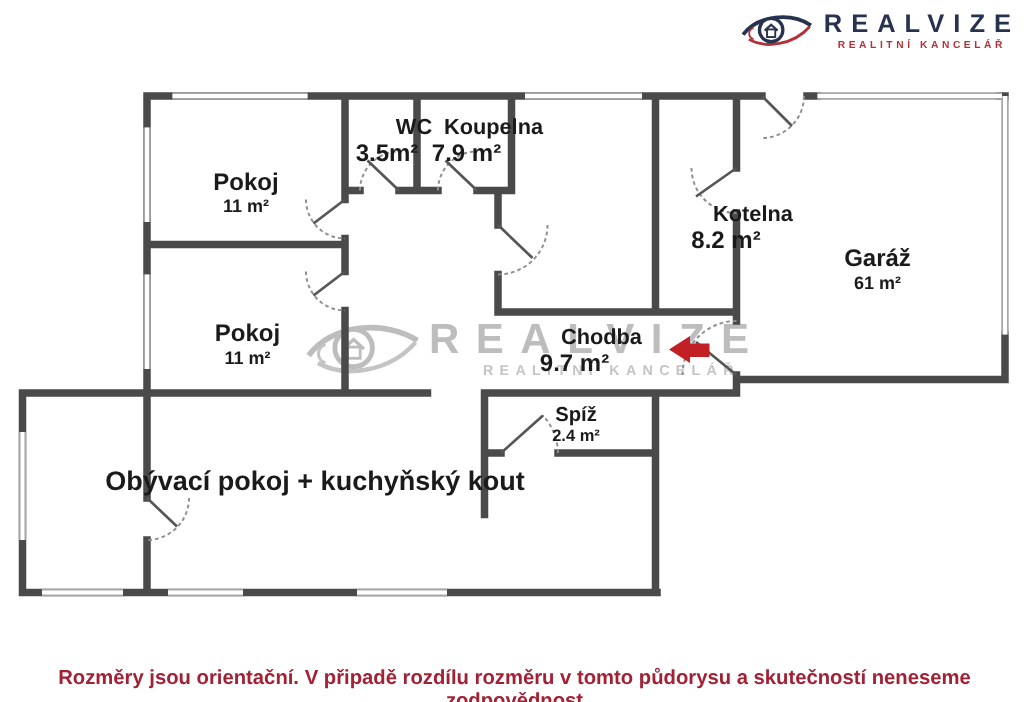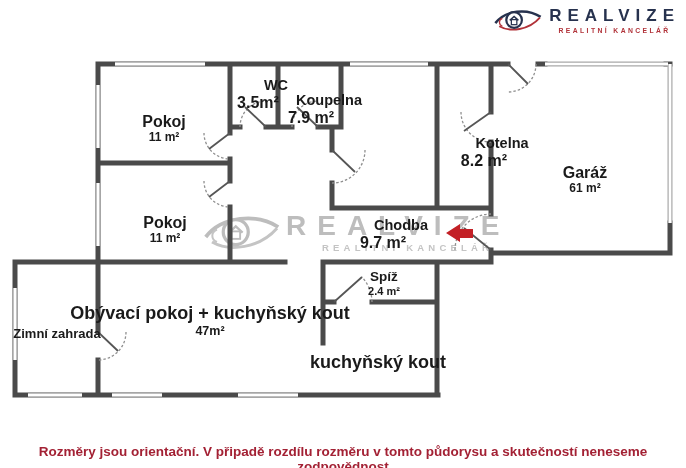--- a/index.html
+++ b/index.html
@@ -123,21 +123,21 @@
   </svg>
 
   <div class="rlabel lg" style="left:164px;top:115px;">
     <span class="rname">Pokoj</span>
     <span class="rarea">11 m²</span>
   </div>
   <div class="rlabel md" style="left:258px;top:95px;">
     <span class="rname">WC</span>
     <span class="rarea">3.5m²</span>
   </div>
-  <div class="rlabel md" style="left:311px;top:110px;">
+  <div class="rlabel md" style="left:311px;top:95px;">
     <span class="rname">Koupelna</span>
     <span class="rarea">7.9 m²</span>
   </div>
   <div class="rlabel md" style="left:484px;top:153px;">
     <span class="rname">Kotelna</span>
     <span class="rarea">8.2 m²</span>
   </div>
   <div class="rlabel lg" style="left:585px;top:166px;">
     <span class="rname">Garáž</span>
     <span class="rarea">61 m²</span>
@@ -147,29 +147,22 @@
     <span class="rarea">11 m²</span>
   </div>
   <div class="rlabel md" style="left:383px;top:235px;">
     <span class="rname">Chodba</span>
     <span class="rarea">9.7 m²</span>
   </div>
   <div class="rlabel sm" style="left:384px;top:283px;">
     <span class="rname">Spíž</span>
     <span class="rarea">2.4 m²</span>
   </div>
-  <div class="rlabel xs" style="left:57px;top:334px;">
-    <span class="rname">Zimní zahrada</span>
-  </div>
   <div class="rlabel xl" style="left:210px;top:321px;">
     <span class="rname">Obývací pokoj + kuchyňský kout</span>
-    <span class="rarea">47m²</span>
-  </div>
-  <div class="rlabel xl" style="left:378px;top:362px;">
-    <span class="rname">kuchyňský kout</span>
   </div>
 
   <div class="logo">
     <svg width="50" height="32" viewBox="0 0 64 40">
       <path d="M3,24 C16,7 44,5 61,16" stroke="#27324e" stroke-width="3.2" fill="none"></path>
       <path d="M8,28 C22,36 46,33 60,17" stroke="#b13239" stroke-width="2.4" fill="none"></path>
       <path d="M12,28 C7,26 7,20 12,18" stroke="#b13239" stroke-width="1.6" fill="none"></path>
       <circle cx="27" cy="20" r="10" stroke="#27324e" stroke-width="2.8" fill="#ffffff"></circle>
       <path d="M21.5,20.5 L27,15.5 L32.5,20.5" stroke="#27324e" stroke-width="2" fill="none"></path>
       <rect x="23.5" y="19.5" width="7" height="6.5" stroke="#27324e" stroke-width="1.6" fill="none"></rect>

